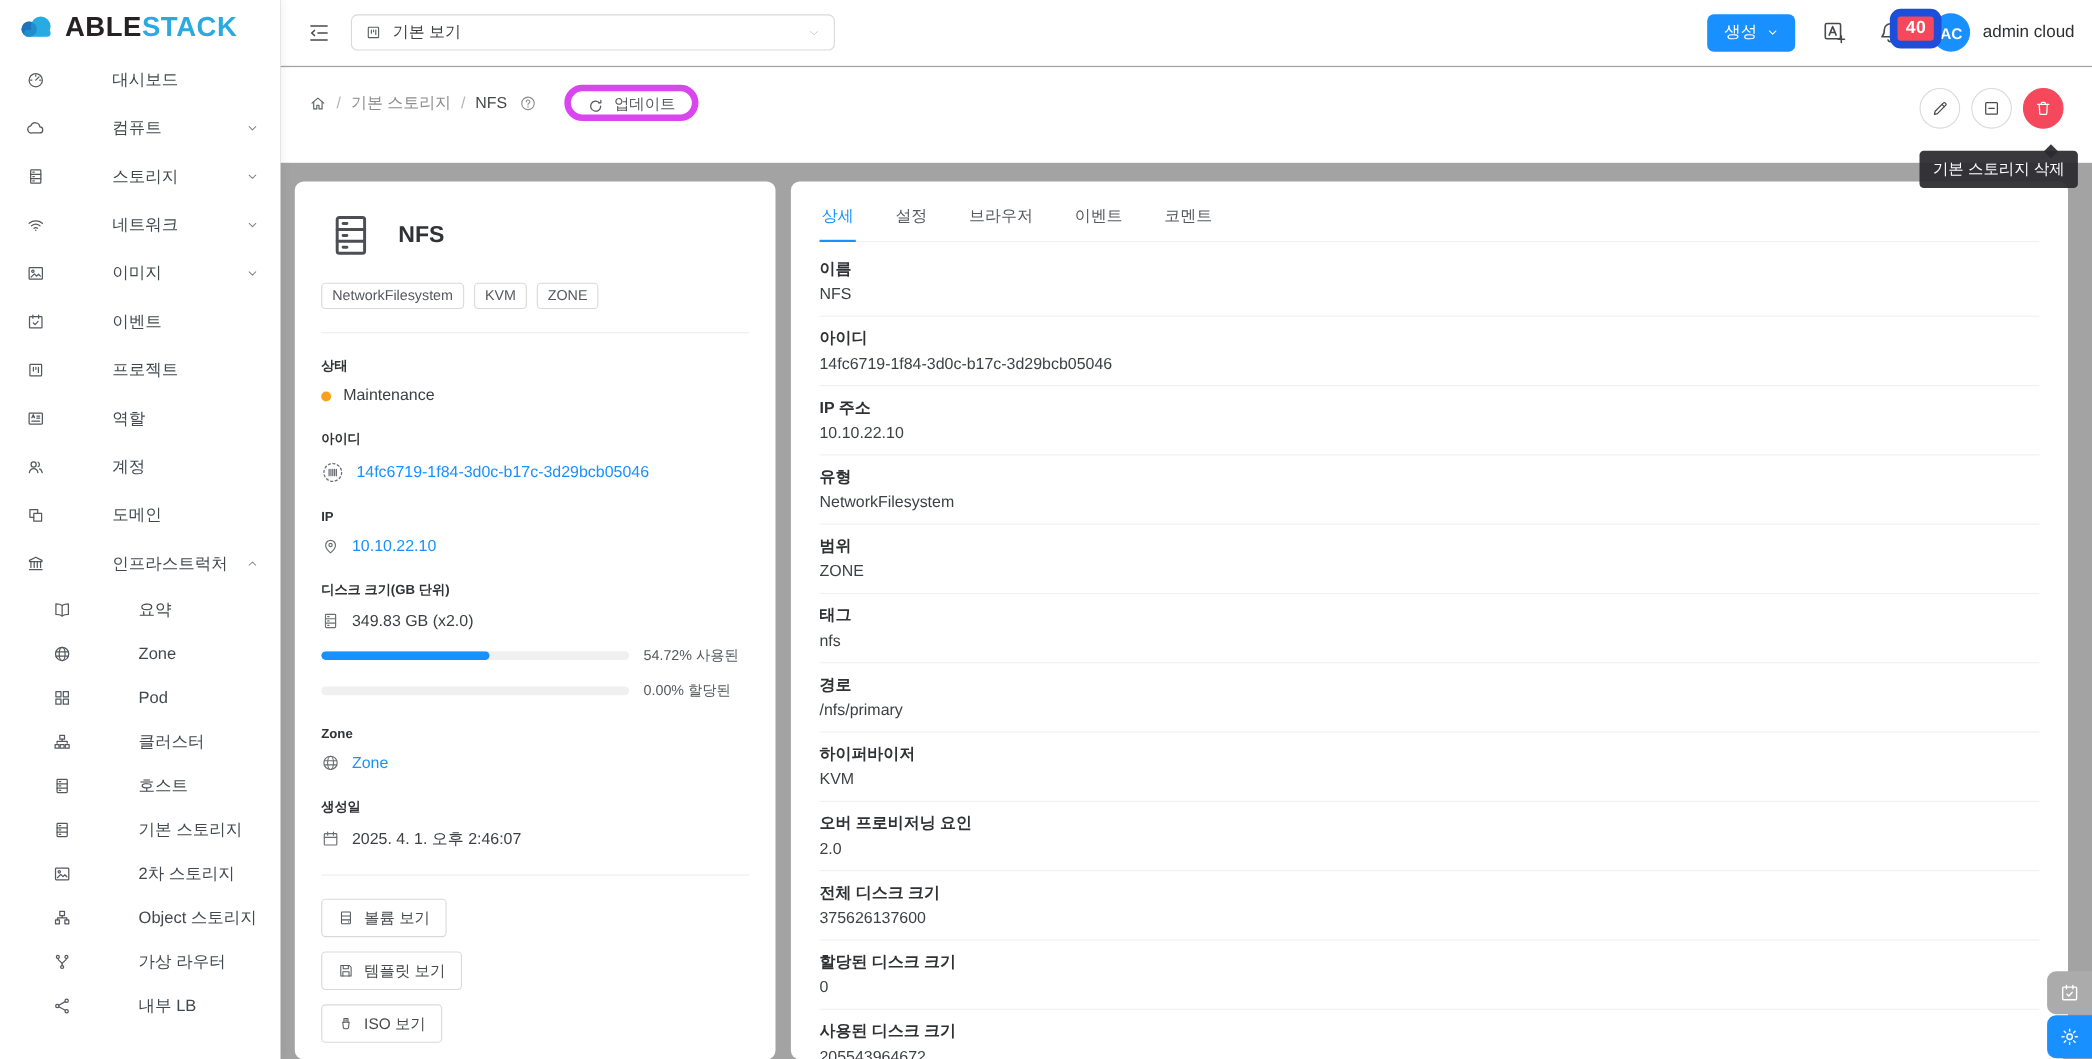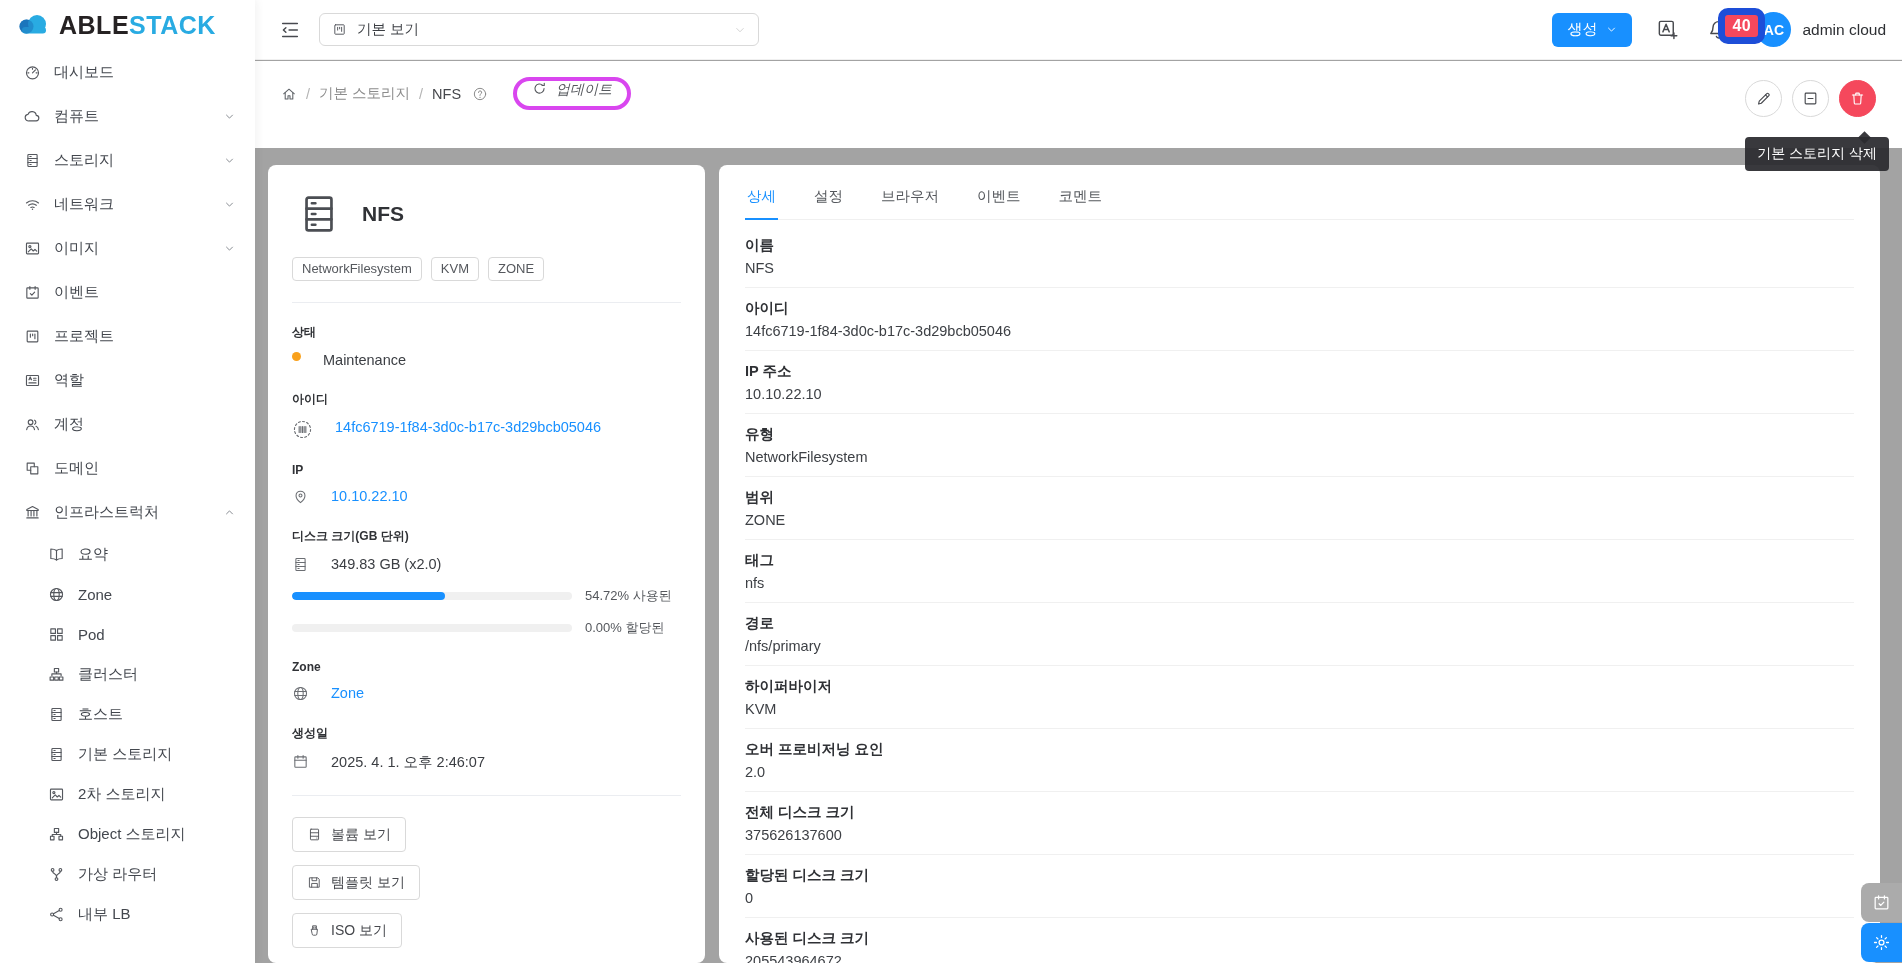--- a/index.html
+++ b/index.html
@@ -16,21 +16,21 @@
   .sidebar { position:absolute; left:0; top:0; width:255px; height:100%; background:#fff;
              box-shadow:2px 0 8px rgba(29,35,41,.06); z-index:10; overflow:hidden; }
   .logo { height:50px; display:flex; align-items:center; padding-left:16px; gap:7px; }
   .logo-text { font-size:25px; font-weight:bold; letter-spacing:.5px; white-space:nowrap; }
   .logo-able { color:var(--brand-dark,#262223); }
   .logo-stack { color:var(--brand-cyan,#29abe2); }
   .nav-item { height:44px; display:flex; align-items:center; gap:13px; padding:0 20px 0 24px;
               font-size:15px; color:#43474e; cursor:pointer; }
   .nav-item .nic { width:17px; height:17px; color:#55585e; flex:none; }
   .nav-item .nic svg { width:17px; height:17px; }
-  .nlabel { flex:1; white-space:nowrap; overflow:hidden; }
+  .nlabel { flex:1; white-space:nowrap; overflow:hidden;margin-left:48px; }
   .caret { width:11px; height:11px; color:#7d8188; flex:none; }
   .caret svg { width:11px; height:11px; stroke-width:2; }
   .nav-item.sub { height:40px; padding-left:48px; }
 
   
   .header { position:absolute; left:255px; top:0; right:0; height:60px; background:#fff;
             display:flex; align-items:center; padding:0 16px 0 24px; border-bottom:1px solid #f0f0f0; z-index:5; }
   .fold-btn { width:22px; height:22px; color:#474a4f; cursor:pointer; flex:none; }
   .fold-btn svg { width:22px; height:22px; }
   .view-select { margin-left:18px; width:440px; height:33px; border:1px solid #d9d9d9; border-radius:6px;
@@ -61,23 +61,23 @@
   .subheader { position:absolute; left:255px; top:61px; right:0; height:87px; background:#fff;
                display:flex; align-items:flex-start; padding:16px 26px 0; z-index:4; }
   .breadcrumb { display:flex; align-items:center; gap:9px; font-size:14.5px; color:#8c8c8c; height:33px; }
   .bc-icon { width:16px; height:16px; color:#5f6368; cursor:pointer; }
   .bc-icon svg { width:16px; height:16px; }
   .bc-sep { color:#b4b4b4; }
   .bc-link { cursor:pointer; }
   .bc-current { color:#46484c; }
   .q-icon { width:16px; height:16px; color:#8c8c8c; margin-left:2px; cursor:pointer; }
   .q-icon svg { width:16px; height:16px; stroke-width:1.5; }
-  .refresh-btn { margin-left:16px; height:33px; border:4px solid #d946ef; border-radius:17px; background:#fff;
-                 display:flex; align-items:flex-start; gap:9px; padding:0 15px; font-size:14px; color:#55585d;
-                 cursor:pointer; font-family:inherit;font-style:italic; }
+  .refresh-btn { margin-left:16px; height:33px; border:6px solid #d946ef; border-radius:17px; background:#fff;
+                 display:flex; align-items:flex-end; gap:9px; padding:0 15px; font-size:14px; color:#55585d;
+                 cursor:pointer; font-family:inherit; }
   .refresh-btn .ric { width:15px; height:15px; }
   .refresh-btn .ric svg { width:15px; height:15px; stroke-width:1.8; }
   .page-actions { margin-left:auto; display:flex; gap:10px; margin-top:3px; }
   .act-btn { width:37px; height:37px; border-radius:50%; border:1px solid #d9d9d9; background:#fff;
              color:#47494e; display:flex; align-items:center; justify-content:center; cursor:pointer; }
   .act-btn svg { width:17px; height:17px; }
   .act-btn.danger { background:var(--danger,#f5485c); border-color:var(--danger,#f5485c); color:#fff; }
 
   .tooltip { position:absolute; top:137px; right:13px; background:rgba(42,42,46,.93); color:#fff;
              font-size:14px; padding:8px 12px; border-radius:4px; z-index:40; white-space:nowrap; }
@@ -95,21 +95,21 @@
   .res-head { display:flex; align-items:center; gap:20px; margin:0 0 20px 4px; }
   .res-icon { width:46px; height:46px; color:#4b4e53; }
   .res-icon svg { width:46px; height:46px; stroke-width:1.4; }
   .res-title { font-size:21px; font-weight:600; color:#303236; }
   .tags { display:flex; gap:9px; }
   .tag { border:1px solid #d9d9d9; border-radius:4px; padding:3px 9px 4px; font-size:13px; color:#55585d;
          background:#fff; white-space:nowrap; }
   .lc-divider { height:1px; background:#ebedf1; margin:21px 0; }
   .sect { margin-bottom:23px; }
   .sect-label { font-weight:bold; font-size:12px; color:#303236; margin-bottom:11px; }
-  .sect-row { display:flex; align-items:flex-start; gap:22px; font-size:14.5px; color:#3b3e43; }
+  .sect-row { display:flex; align-items:center; gap:11px; font-size:14.5px; color:#3b3e43; }
   .dot { width:9px; height:9px; border-radius:50%; background:var(--status-orange,#f9a11c); flex:none; }
   .link { color:var(--accent,#1890ff); cursor:pointer; }
   .sic { width:17px; height:17px; color:#6b6e73; flex:none; }
   .sic svg { width:17px; height:17px; stroke-width:1.5; }
   .sic-lg { width:21px; height:21px; }
   .sic-lg svg { width:21px; height:21px; stroke-width:1.3; }
   .pbar-row { display:flex; align-items:center; gap:13px; margin-top:14px; }
   .pbar { flex:1; height:8px; border-radius:4px; background:#f0f0f0; overflow:hidden; }
   .pbar-fill { height:100%; border-radius:4px; background:var(--accent,#1890ff); }
   .pbar-label { width:96px; font-size:13px; color:#55585d; flex:none; }

